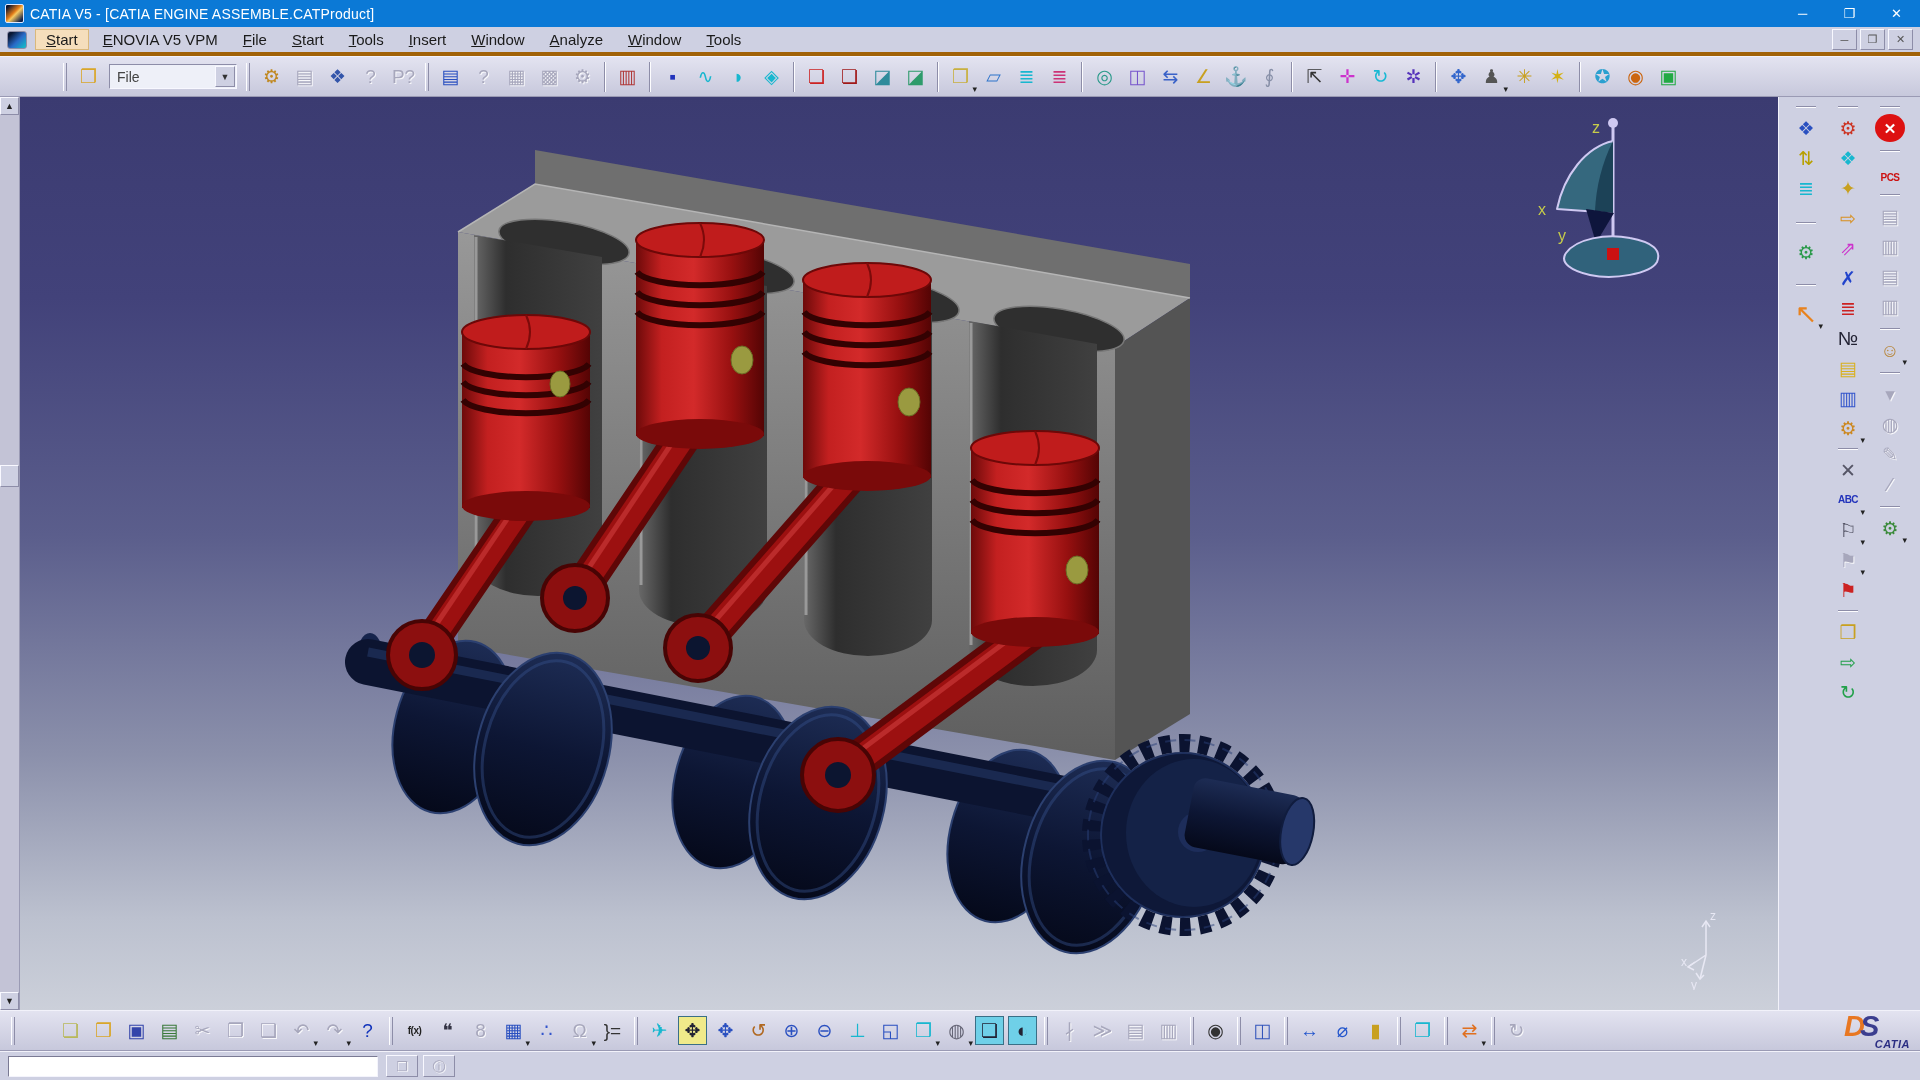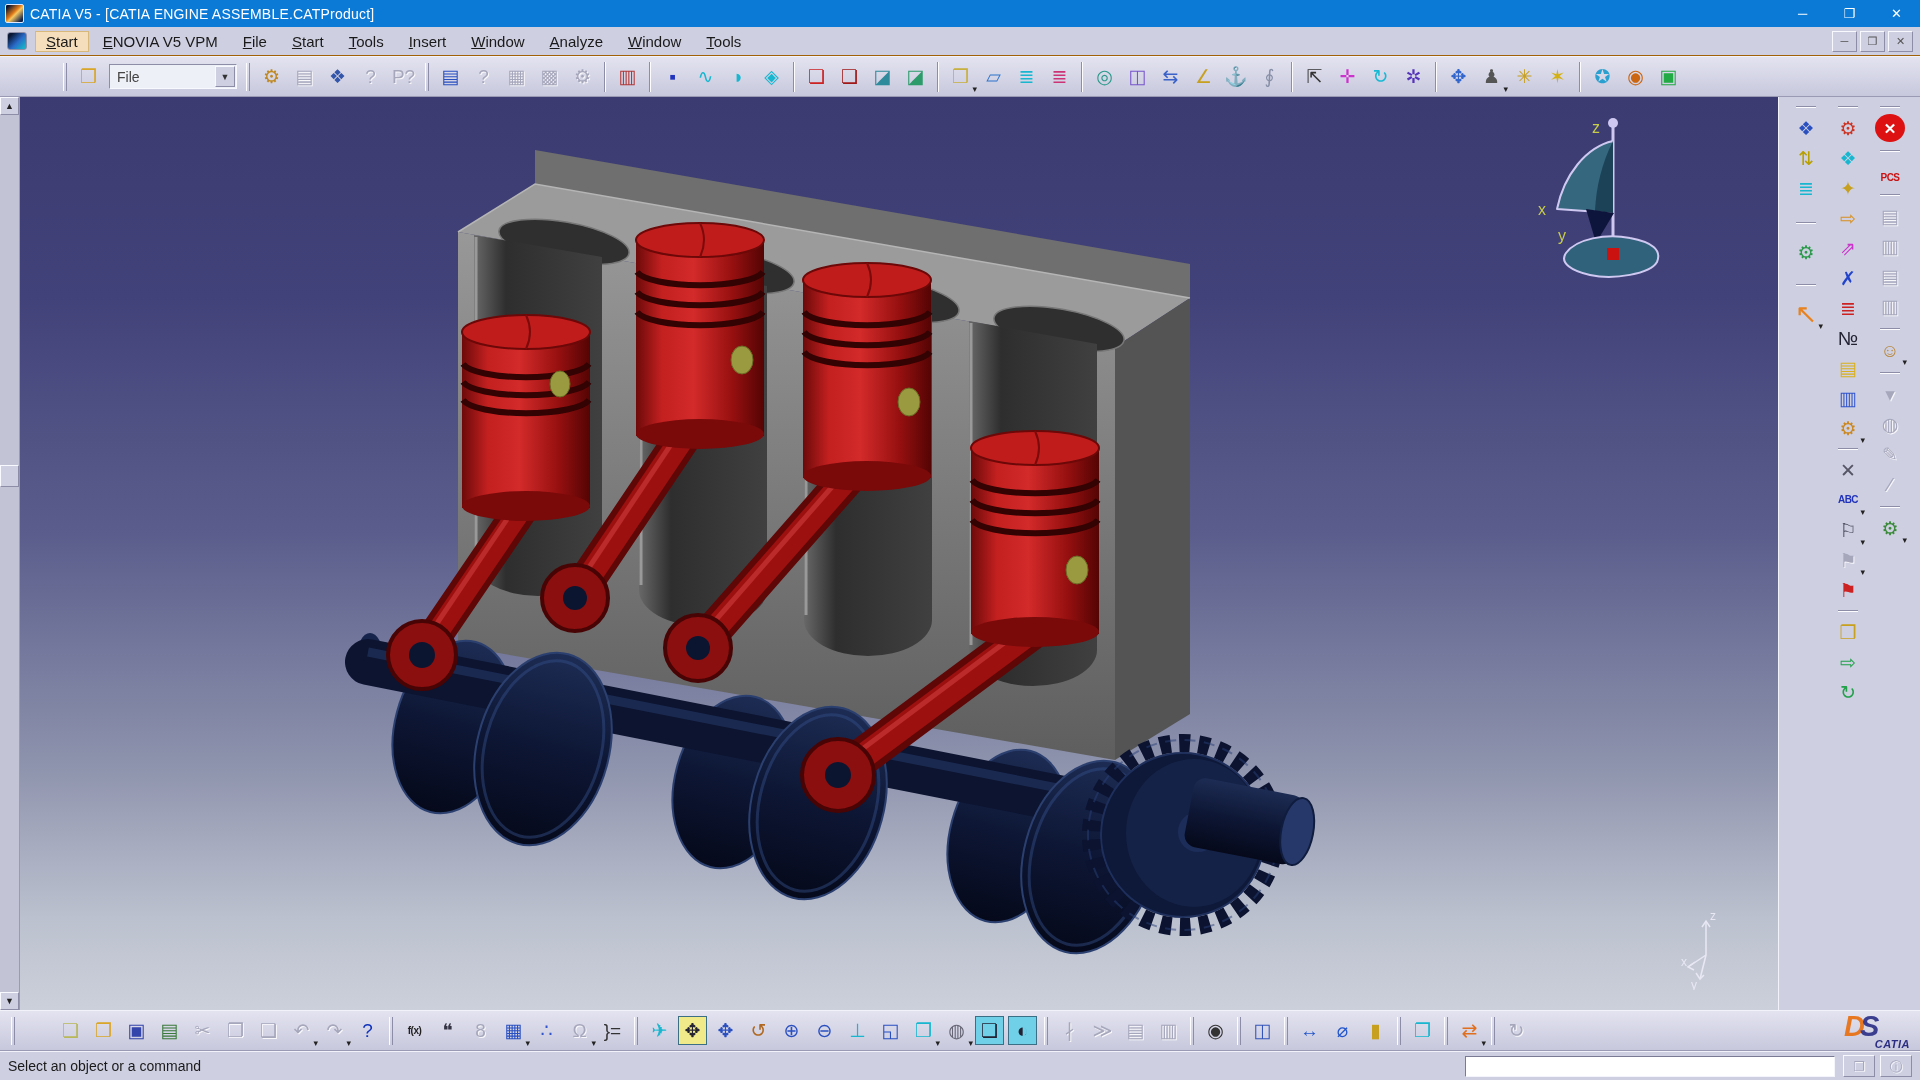--- a/index.html
+++ b/index.html
@@ -12,21 +12,21 @@
   .titlebar { height:27px; flex:0 0 27px; background:var(--c-titlebar,#0b79d6); display:flex; align-items:center; color:#fff; }
   .app-icon { width:19px; height:19px; margin:0 6px 0 5px; border-radius:2px;
               background:linear-gradient(135deg,#0a1430 10%,#e07a18 45%,#f8c860 55%,#10204a 90%);
               border:1px solid #dfe8ff; }
   .titlebar .title { font-size:14px; letter-spacing:.2px; }
   .win-controls { margin-left:auto; display:flex; height:100%; }
   .win-btn { width:47px; height:100%; display:flex; align-items:center; justify-content:center;
              font-size:13px; color:#fff; }
   
   .menubar { height:29px; flex:0 0 29px; display:flex; align-items:center; padding:0 3px;
-             background:var(--c-chrome,#ced0e2); border-bottom:1px solid #a16207; font-size:15px; color:#1a1a1a;}
+             background:var(--c-chrome,#ced0e2); border-bottom:4px solid #a16207; font-size:15px; color:#1a1a1a;}
   .paw { width:20px; height:18px; margin:0 8px 0 4px; border-radius:3px;
          background:linear-gradient(135deg,#0a1836 15%,#2a6ac8 55%,#17b0c8 90%); border:1px solid #8e8ea8;}
   .menu-item { display:inline-block; padding:2px 11px; margin-right:3px; }
   .menu-item::first-letter { text-decoration:underline; }
   .menu-item.active { background:var(--c-start_highlight,#f5debc); border:1px solid #d9b87c; padding:1px 10px; }
   .child-controls { margin-left:auto; display:flex; gap:3px; padding-right:4px; }
   .child-btn { width:25px; height:21px; display:flex; align-items:center; justify-content:center;
                background:var(--c-chrome,#ced0e2); color:#555; font-size:11px;
                border:1px solid; border-color:#f8f8ff #8d8da8 #8d8da8 #f8f8ff; }
 
@@ -739,21 +739,20 @@
         <span class="g">↻</span>
       </span>
       <div class="brand">
         <span class="ds-d">D</span>
         <span class="ds-s">S</span>
         <span class="catia-txt">CATIA</span>
       </div>
     </div>
 
   <div class="statusbar">
-    <span class="status-msg">Select an object or a command</span>
     <input class="power-input" type="text" value="" style="">
     <div class="status-btns">
         <span class="icon gray">
           <span class="g">❐</span>
         </span>
         <span class="icon gray">
           <span class="g">ⓘ</span>
         </span>
       </div>
   </div>

